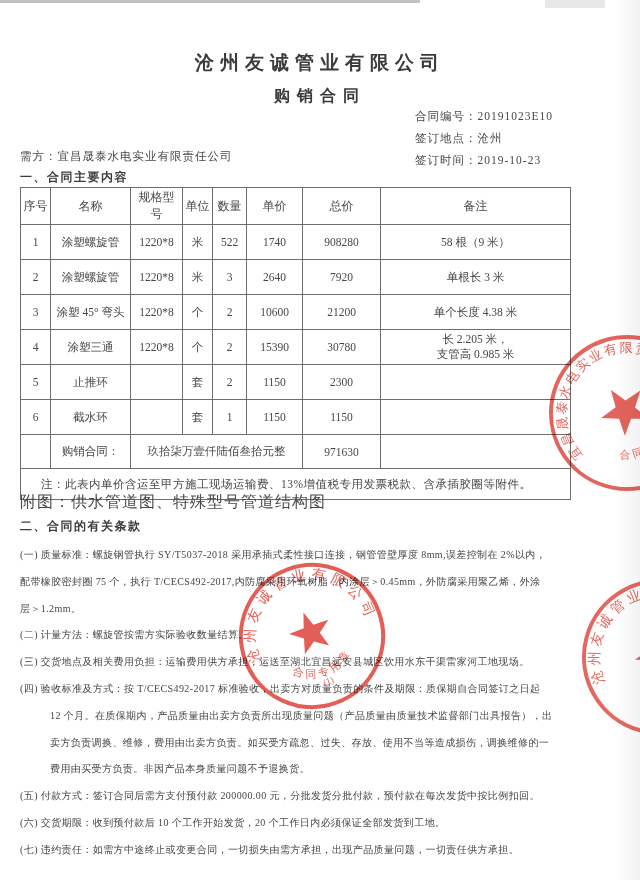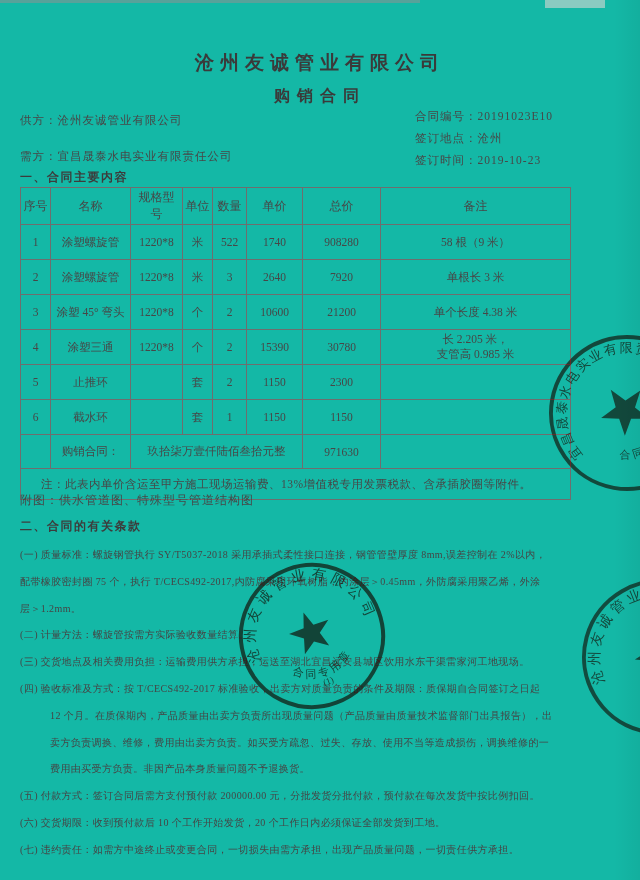--- a/index.html
+++ b/index.html
@@ -1,51 +1,50 @@
 <!DOCTYPE html>
 <html><head>
 <meta charset="utf-8">
 <style>
   html,body{margin:0;padding:0;}
   body{background:#e8e8e8;font-family:"Liberation Serif","DejaVu Serif",serif;}
-  .page{position:relative;width:640px;height:880px;background:#14b8a6;overflow:hidden;color:#3f3f3f;}
+  .page{position:relative;width:640px;height:880px;background:#ffffff;overflow:hidden;color:#3f3f3f;}
   .scan-topline{position:absolute;top:0;left:0;width:420px;height:3px;background:#8f8f8f;opacity:.55;}
   .scan-topline2{position:absolute;top:0;left:545px;width:60px;height:8px;background:#d9d7d4;opacity:.6;}
   .scan-rightshade{position:absolute;top:0;right:0;width:26px;height:100%;background:linear-gradient(to right,rgba(0,0,0,0),rgba(0,0,0,0.05));}
   .title{position:absolute;top:50px;left:0;width:100%;text-align:center;font-size:19px;font-weight:bold;letter-spacing:6px;color:#3a3a3a;}
   .subtitle{position:absolute;top:86px;left:0;width:100%;text-align:center;font-size:16px;font-weight:bold;letter-spacing:7px;color:#3a3a3a;}
   .hline{position:absolute;font-size:11.5px;color:#474747;letter-spacing:1px;}
   .sec-heading{position:absolute;left:20px;font-size:12px;font-weight:bold;color:#3c3c3c;letter-spacing:1.5px;}
   table.items{position:absolute;top:187px;left:20px;width:550px;border-collapse:collapse;table-layout:fixed;}
   table.items th,table.items td{border:1px solid #6e6e6e;font-size:11.5px;font-weight:normal;color:#474747;text-align:center;padding:1px 2px;overflow:hidden;white-space:pre-line;}
   table.items thead th{height:30px;font-size:12px;}
   table.items tbody td{height:32px;}
   table.items tr.total-row td{height:31px;}
   table.items tr.note-row td{height:28px;text-align:left;padding-left:20px;letter-spacing:.5px;}
-  .attach-line{position:absolute;top:492px;left:20px;font-size:12px;color:#474747;letter-spacing:1px;}
+  .attach-line{position:absolute;top:492px;left:20px;font-size:16px;color:#474747;letter-spacing:1px;}
   .sec2-heading{top:518px;}
   .clauses{position:absolute;top:542px;left:20px;width:575px;}
   .clause-line{font-size:10px;line-height:26.8px;color:#454545;letter-spacing:.4px;white-space:nowrap;}
   .clause-line.ind{padding-left:30px;}
   .stamp{position:absolute;mix-blend-mode:multiply;}
   .stamp svg{display:block;}
   .stamp text{fill:#dd4238;}
 </style>
 </head>
 <body>
 
 <div class="page">
   <div class="scan-topline"></div>
   <div class="scan-topline2"></div>
   <div class="scan-rightshade"></div>
 
   <div class="title">沧州友诚管业有限公司</div>
   <div class="subtitle">购销合同</div>
 
-  <div class="hline" style="top:113px;left:20px;"><span>供方：</span><span>沧州友诚管业有限公司</span></div>
   <div class="hline" style="top:149px;left:20px;text-align:right;"><span>需方：</span><span>宜昌晟泰水电实业有限责任公司</span></div>
 
   <div class="hline" style="top:109px;left:415px;"><span>合同编号：</span><span>20191023E10</span></div>
   <div class="hline" style="top:131px;left:415px;"><span>签订地点：</span><span>沧州</span></div>
   <div class="hline" style="top:153px;left:415px;"><span>签订时间：</span><span>2019-10-23</span></div>
 
   <div class="sec-heading" style="top:169px;">一、合同主要内容</div>
 
   <table class="items" id="item-table">
     <colgroup>

